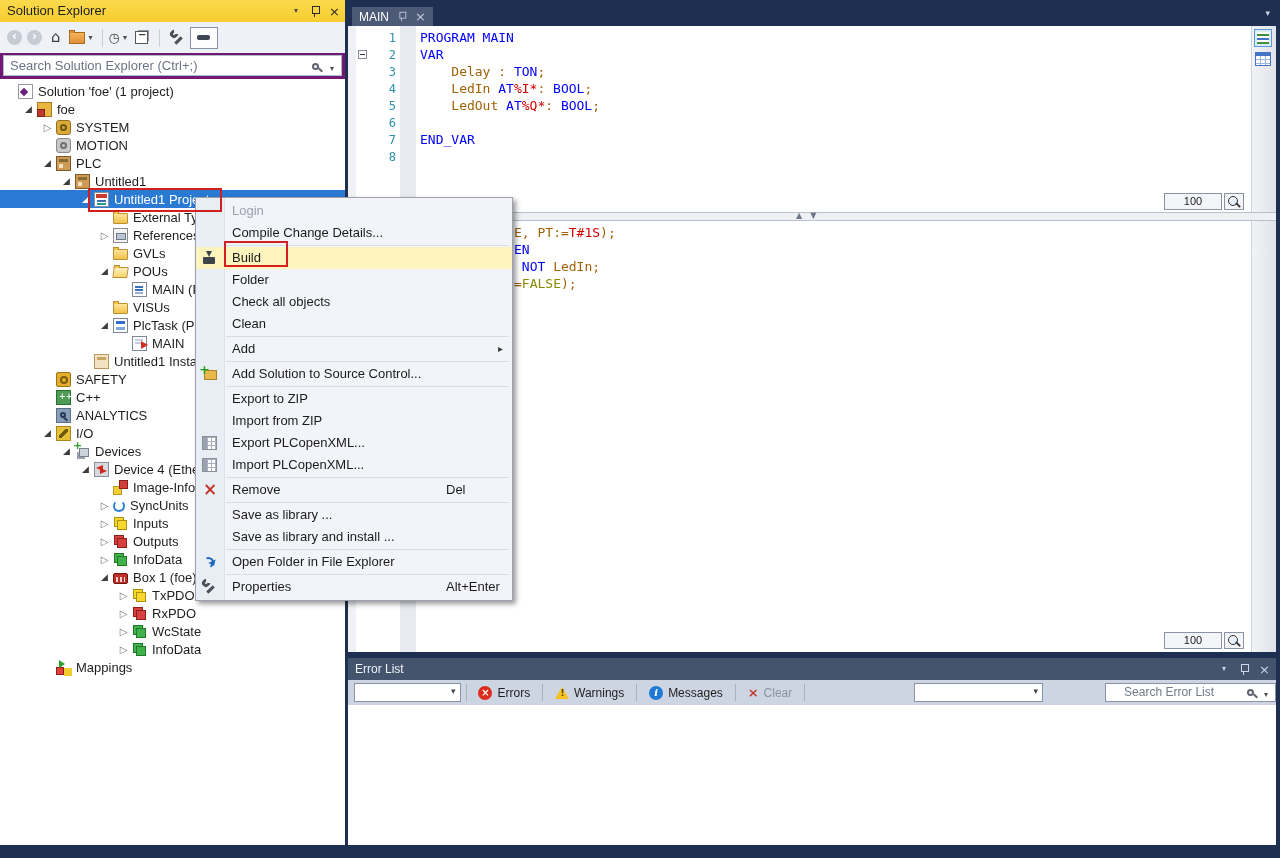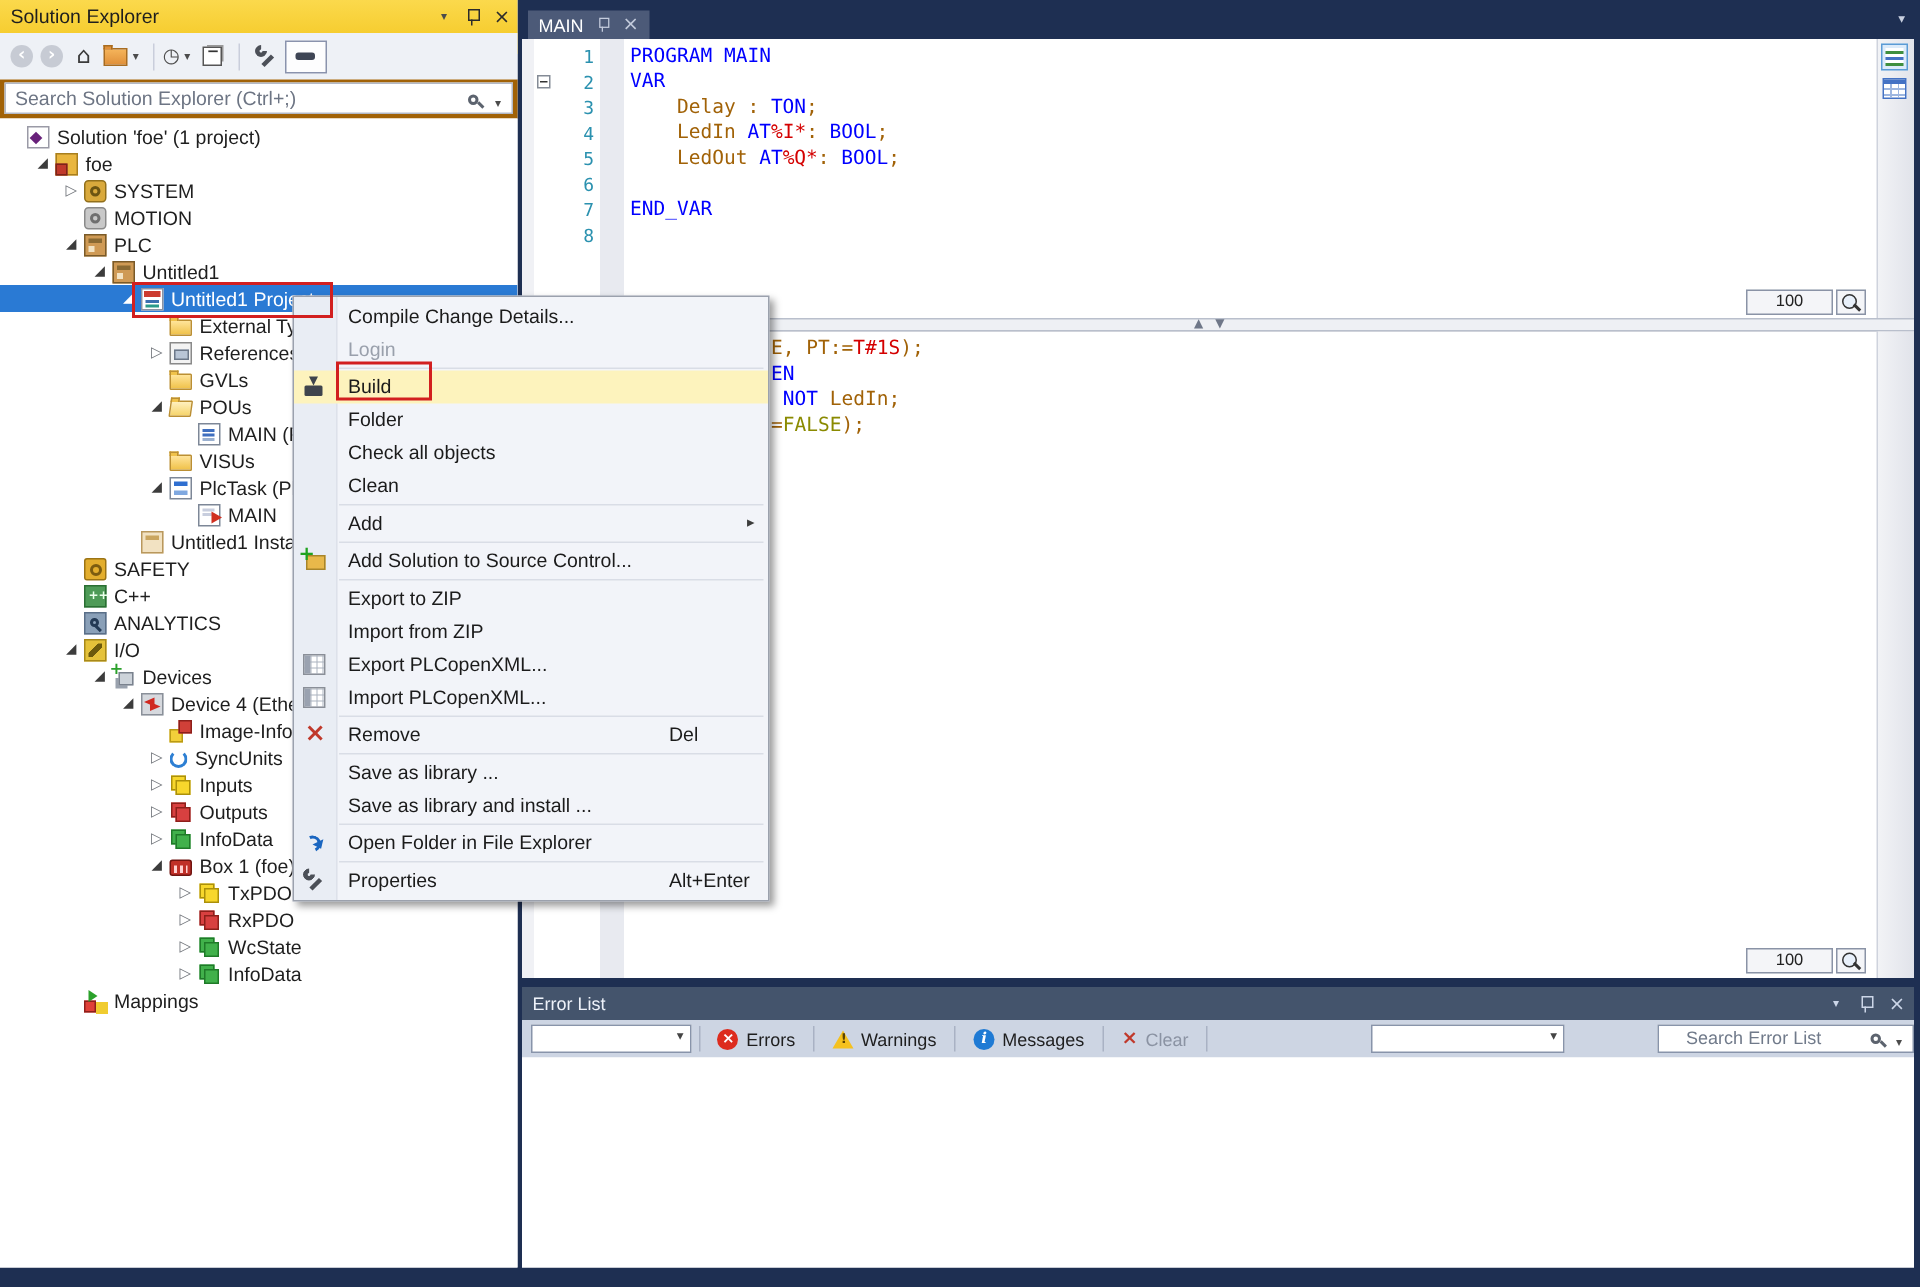--- a/index.html
+++ b/index.html
@@ -6,21 +6,21 @@
   #app{position:relative;width:1280px;height:858px;background:#1e2f52;overflow:hidden;
        font-family:"Liberation Sans",sans-serif;-webkit-font-smoothing:antialiased;}
   .glyph{font-family:"DejaVu Sans",sans-serif;}
 
   
   #se-panel{position:absolute;left:0;top:0;width:345px;height:845px;background:#fff;}
   .se-title{position:absolute;left:0;top:0;right:0;height:36px;background:linear-gradient(#fbd94c,#f3c61f);
             color:#1e1e1e;font-size:13px;line-height:22px;padding-left:7px;box-sizing:border-box;}
   .se-title .winbtns{position:absolute;right:5px;top:0;height:22px;display:flex;align-items:center;gap:9px;color:#2b2b2b;}
   .se-toolbar{position:absolute;left:0;top:22px;right:0;height:31px;background:#eef1f6;display:flex;align-items:center;padding-left:7px;box-sizing:border-box;}
-  .se-search{position:absolute;left:0;top:53px;right:0;height:26px;background:#a16207;}
+  .se-search{position:absolute;left:0;top:53px;right:0;height:26px;background:#701a75;}
   .se-searchbox{position:absolute;left:3px;right:3px;top:2px;height:21px;background:#fff;border:1px solid #b2b9c7;box-sizing:border-box;
                 font-size:13px;color:#6d7584;line-height:19px;padding-left:6px;}
   .se-searchbox .magwrap{position:absolute;right:4px;top:3px;display:flex;align-items:center;gap:3px;}
   #se-tree{position:absolute;left:0;top:79px;right:0;bottom:0;background:#fff;overflow:hidden;padding-top:3px;}
 
   .trow{height:18px;display:flex;align-items:center;font-size:13px;color:#1e1e1e;white-space:nowrap;overflow:hidden;}
   .trow.sel{background:#2a7ad4;color:#fff;}
   .texp{width:17px;flex:none;font-family:"DejaVu Sans",sans-serif;text-align:center;}
   .texp.open{font-size:9px;color:#3c3c3c;}
   .texp.closed{font-size:10px;color:#70747a;}
@@ -550,22 +550,22 @@
         <span class="magwrap">
           <span class="mag"></span>
           <span class="caret glyph">▾</span>
         </span>
       </span>
     </div>
     <div class="el-content"></div>
   </div>
 
   <div id="ctx-menu">
+      <div class="mitem dis"><span>Login</span></div>
       <div class="mitem"><span>Compile Change Details...</span></div>
-      <div class="mitem dis"><span>Login</span></div>
       <div class="msep"></div>
       <div class="mitem hl"><span class="mico mico-build"></span><span>Build</span></div>
       <div class="mitem"><span>Folder</span></div>
       <div class="mitem"><span>Check all objects</span></div>
       <div class="mitem"><span>Clean</span></div>
       <div class="msep"></div>
       <div class="mitem"><span>Add</span><span class="msub">▸</span></div>
       <div class="msep"></div>
       <div class="mitem"><span class="mico mico-source-control"></span><span>Add Solution to Source Control...</span></div>
       <div class="msep"></div>

